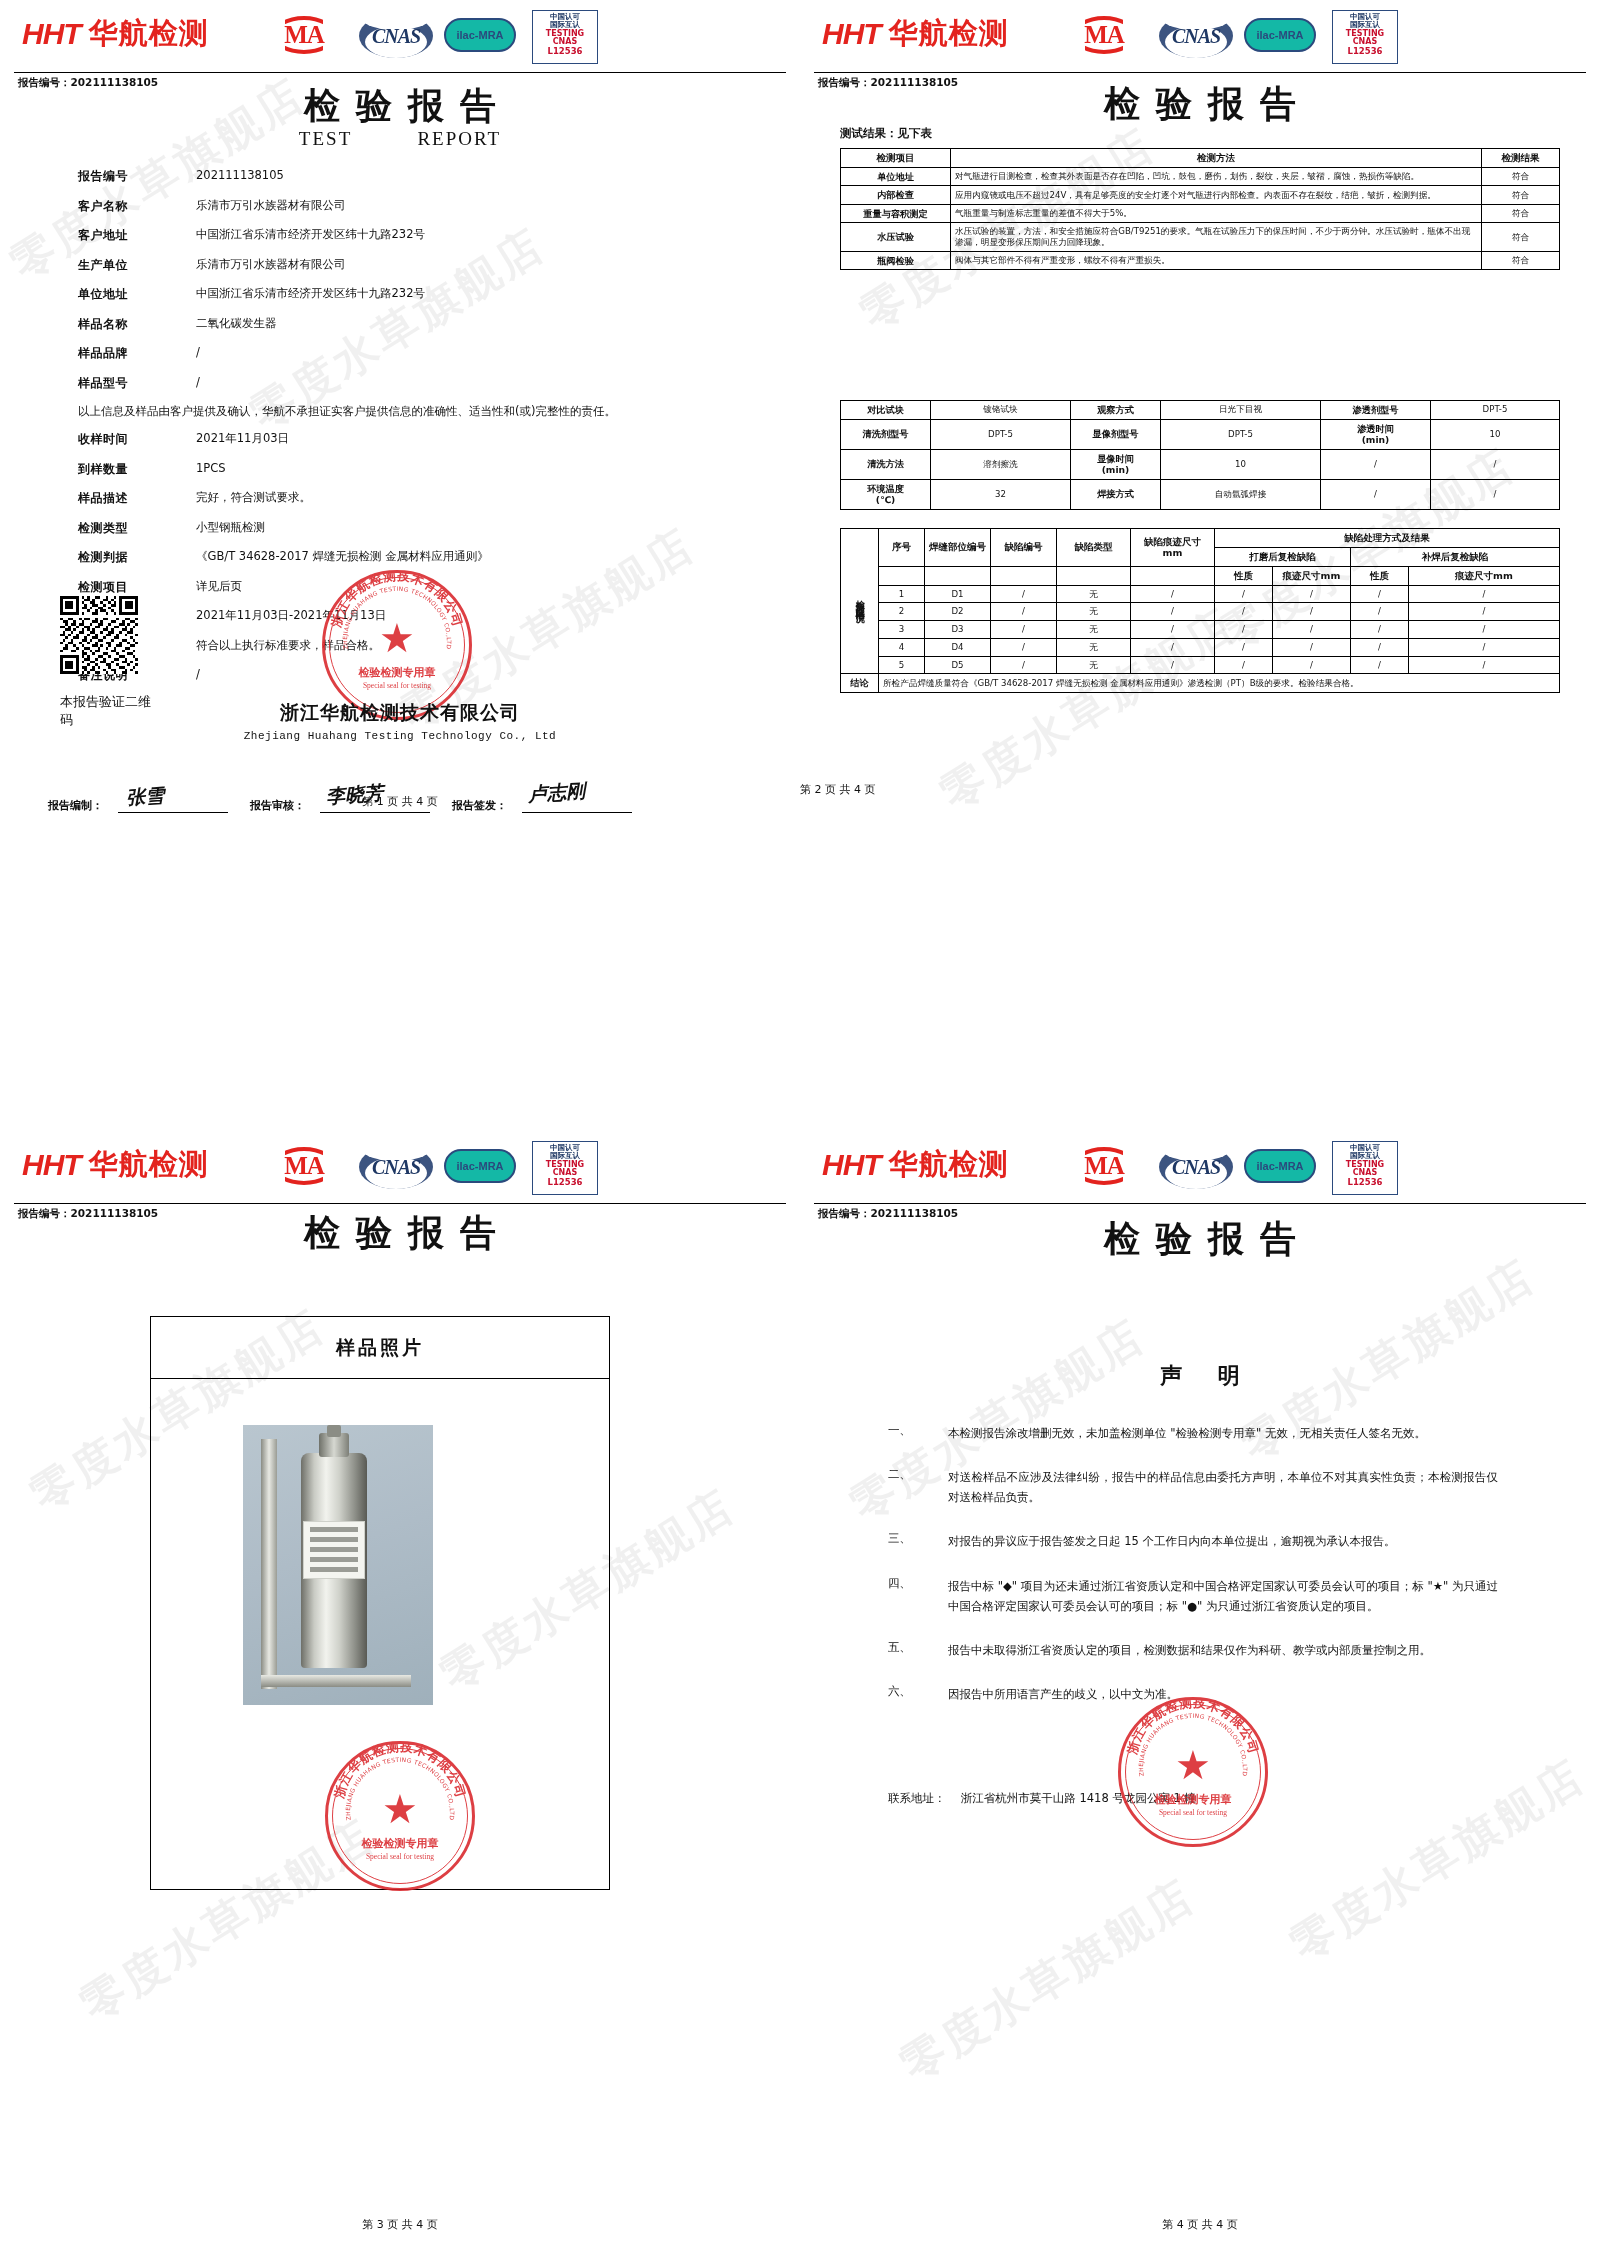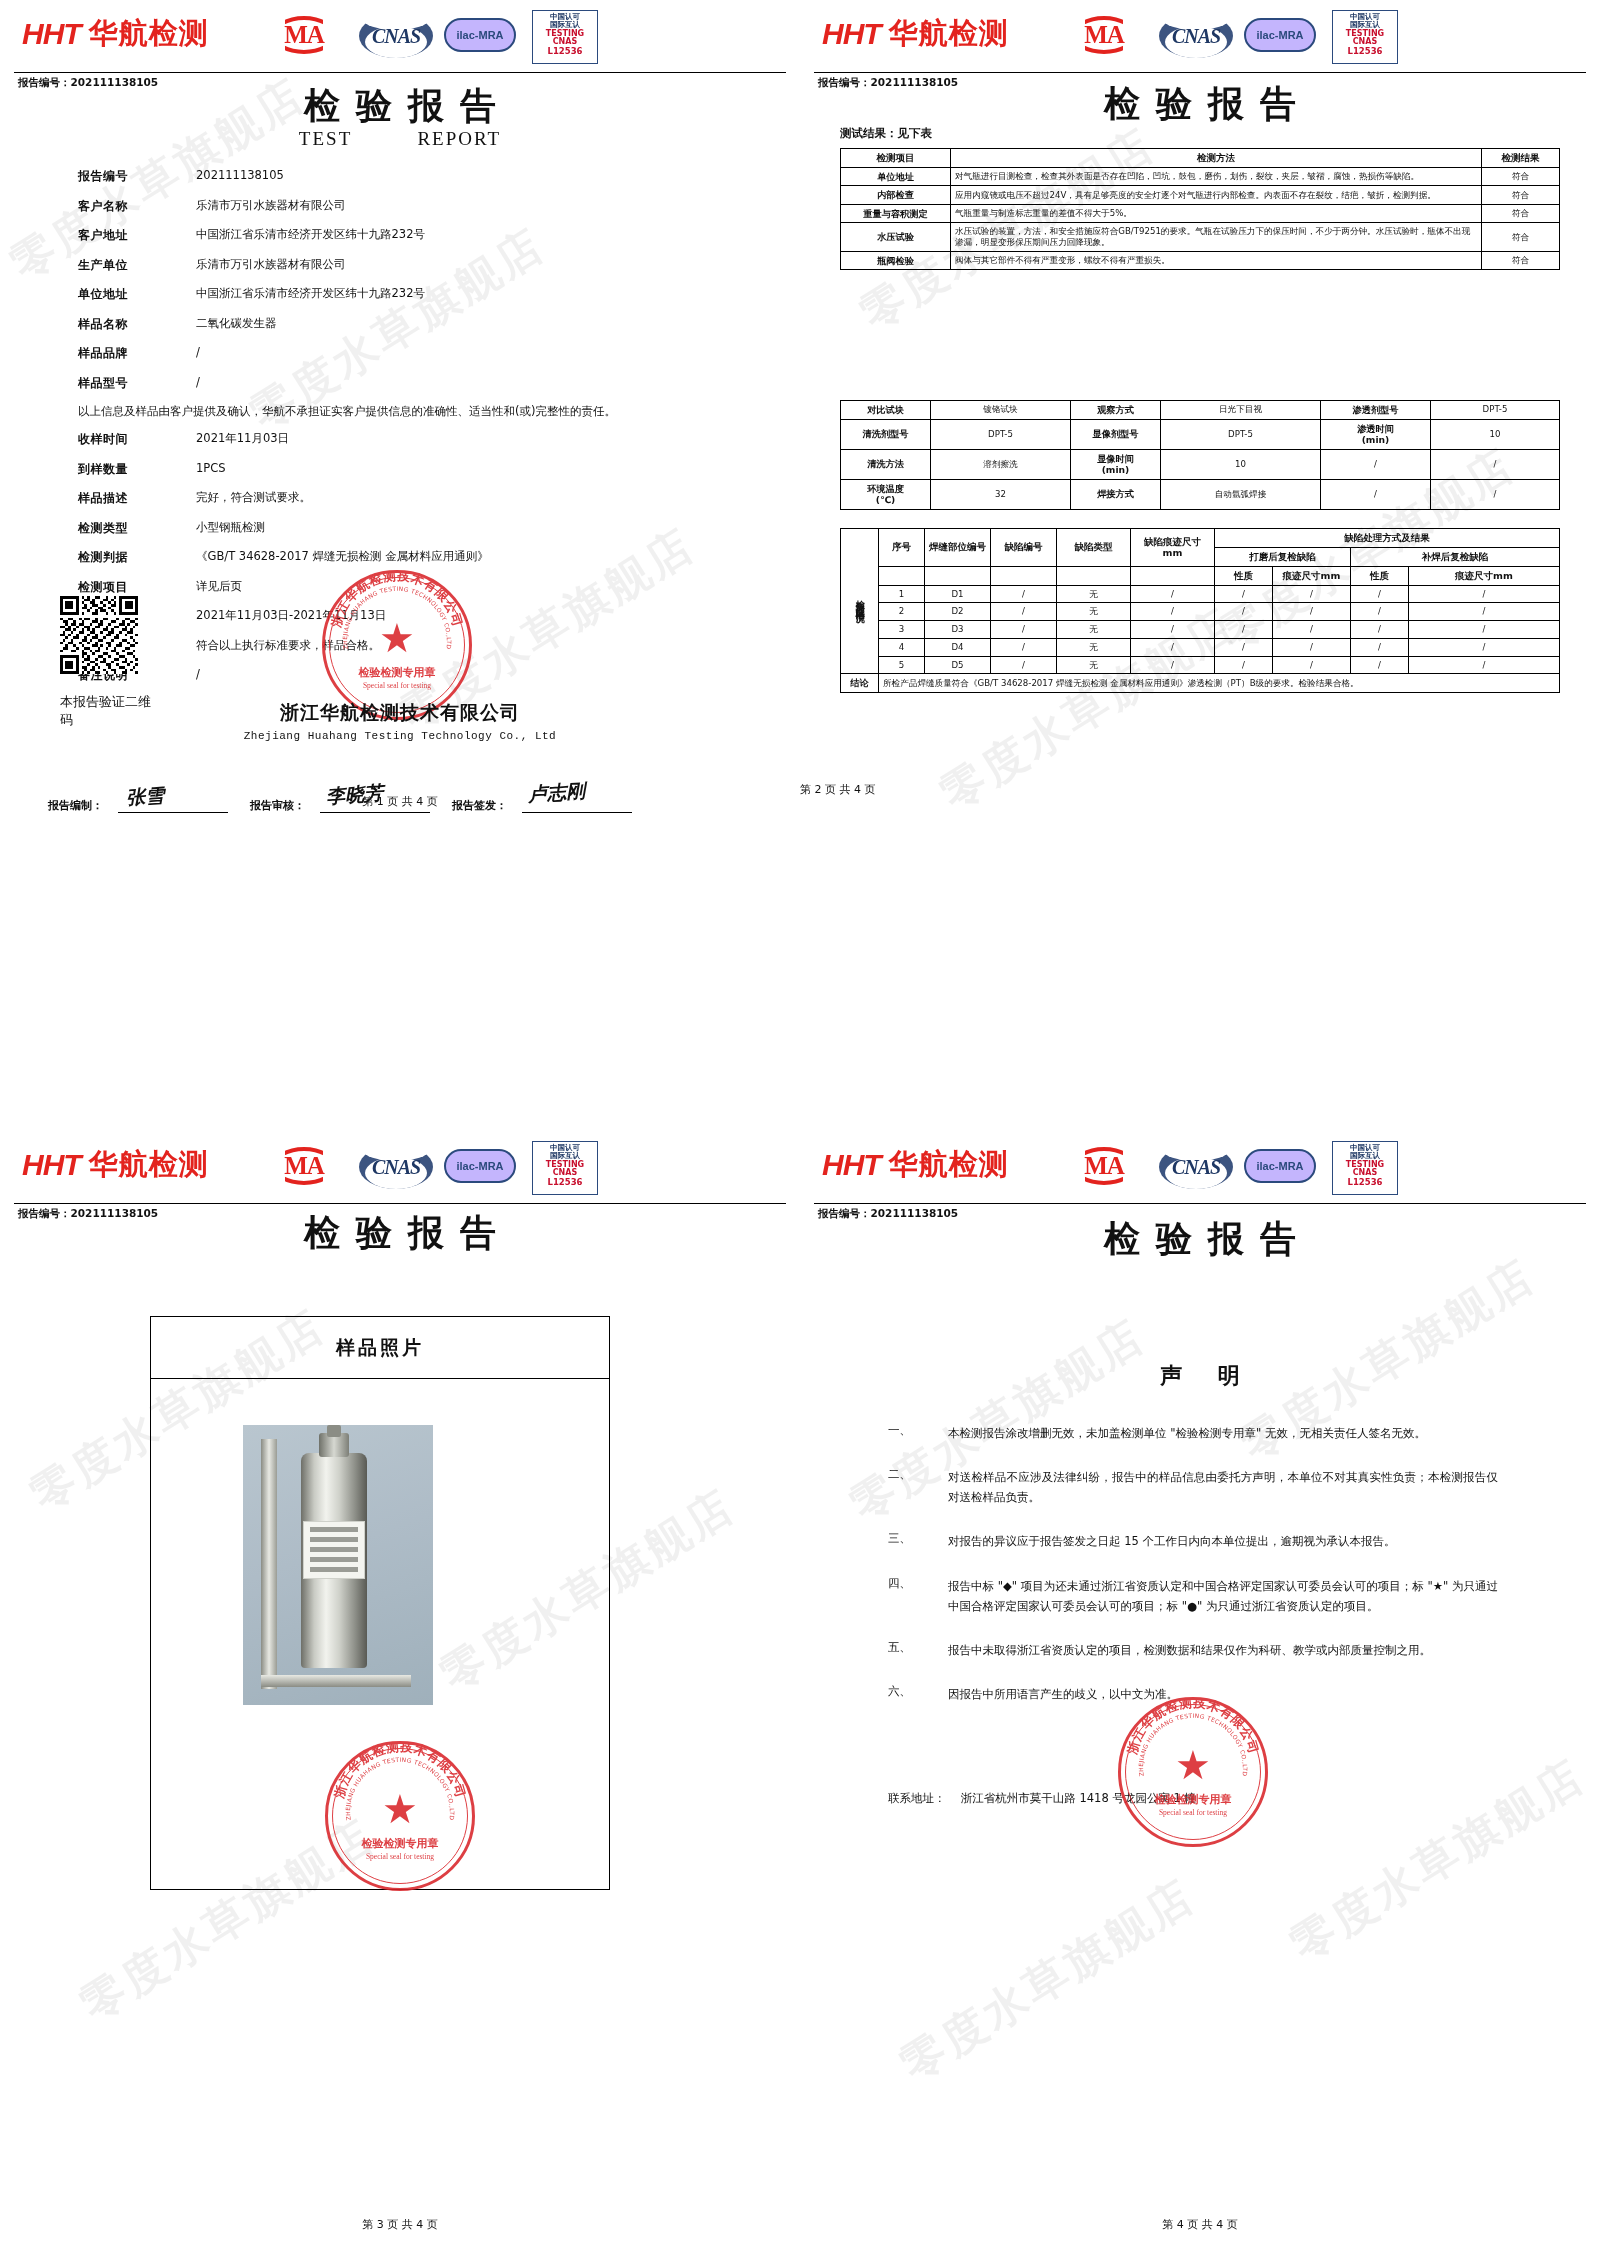--- a/index.html
+++ b/index.html
@@ -71,21 +71,21 @@
   }
   .cnas .txt{
     position:absolute; left:0; top:11px; width:74px; text-align:center;
     font-family:"Liberation Serif", serif; font-weight:bold; font-style:italic;
     font-size:20px; color:#1f3864; letter-spacing:-1px;
   }
 
   .ilac{
     position:absolute; left:430px; top:10px; width:72px; height:34px;
     border:2px solid #2b4a7d; border-radius:17px;
-    background:#c4b5fd;
+    background:#14b8a6;
     display:flex; align-items:center; justify-content:center;
   }
   .ilac .lbl{
     font-family:"Liberation Sans", sans-serif;
     font-size:11px; font-weight:bold; color:#2b4a7d; letter-spacing:0;
   }
 
   .cnasbox{
     position:absolute; left:518px; top:2px; width:66px; height:54px;
     border:1px solid #2b4a7d;

